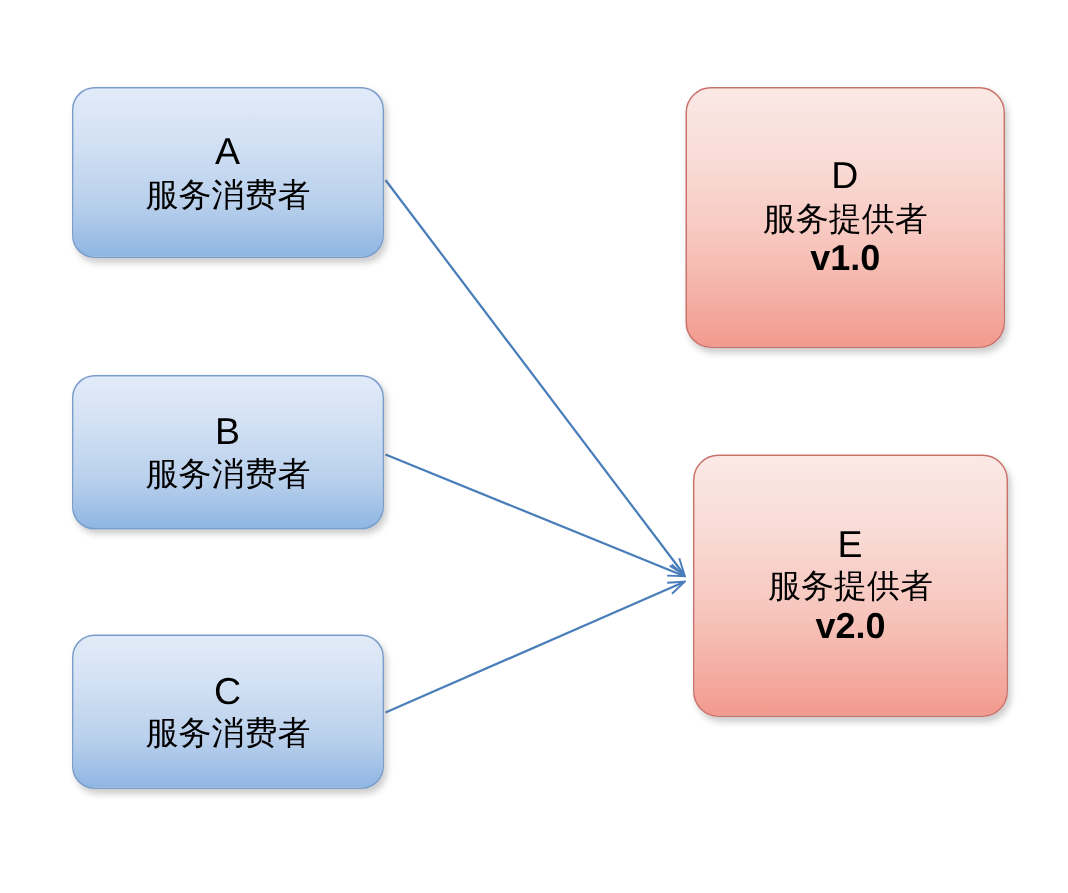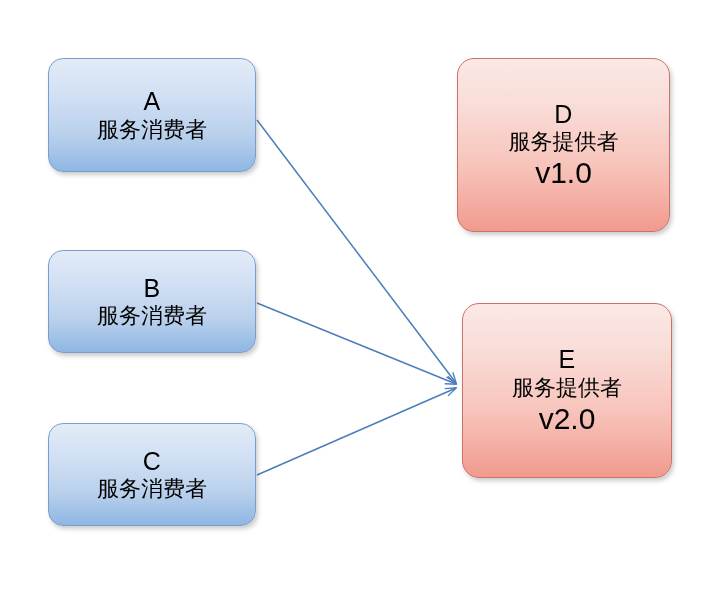--- a/index.html
+++ b/index.html
@@ -51,22 +51,22 @@
   .node-letter {
     font-size: 25px;
     font-weight: 400;
     letter-spacing: 0.5px;
   }
   .node-label {
     font-size: 22px;
     font-weight: 400;
   }
   .node-version {
-    font-size: 30px;
-    font-weight: 400;
+    font-size: 24px;
+    font-weight: 700;
   }
   
   #node-a { left: 48px;  top: 58px;  width: 208px; height: 114px; }
   #node-b { left: 48px;  top: 250px; width: 208px; height: 103px; }
   #node-c { left: 48px;  top: 423px; width: 208px; height: 103px; }
   #node-d { left: 457px; top: 58px;  width: 213px; height: 174px; }
   #node-e { left: 462px; top: 303px; width: 210px; height: 175px; }
 </style>
 </head>
 <body>

